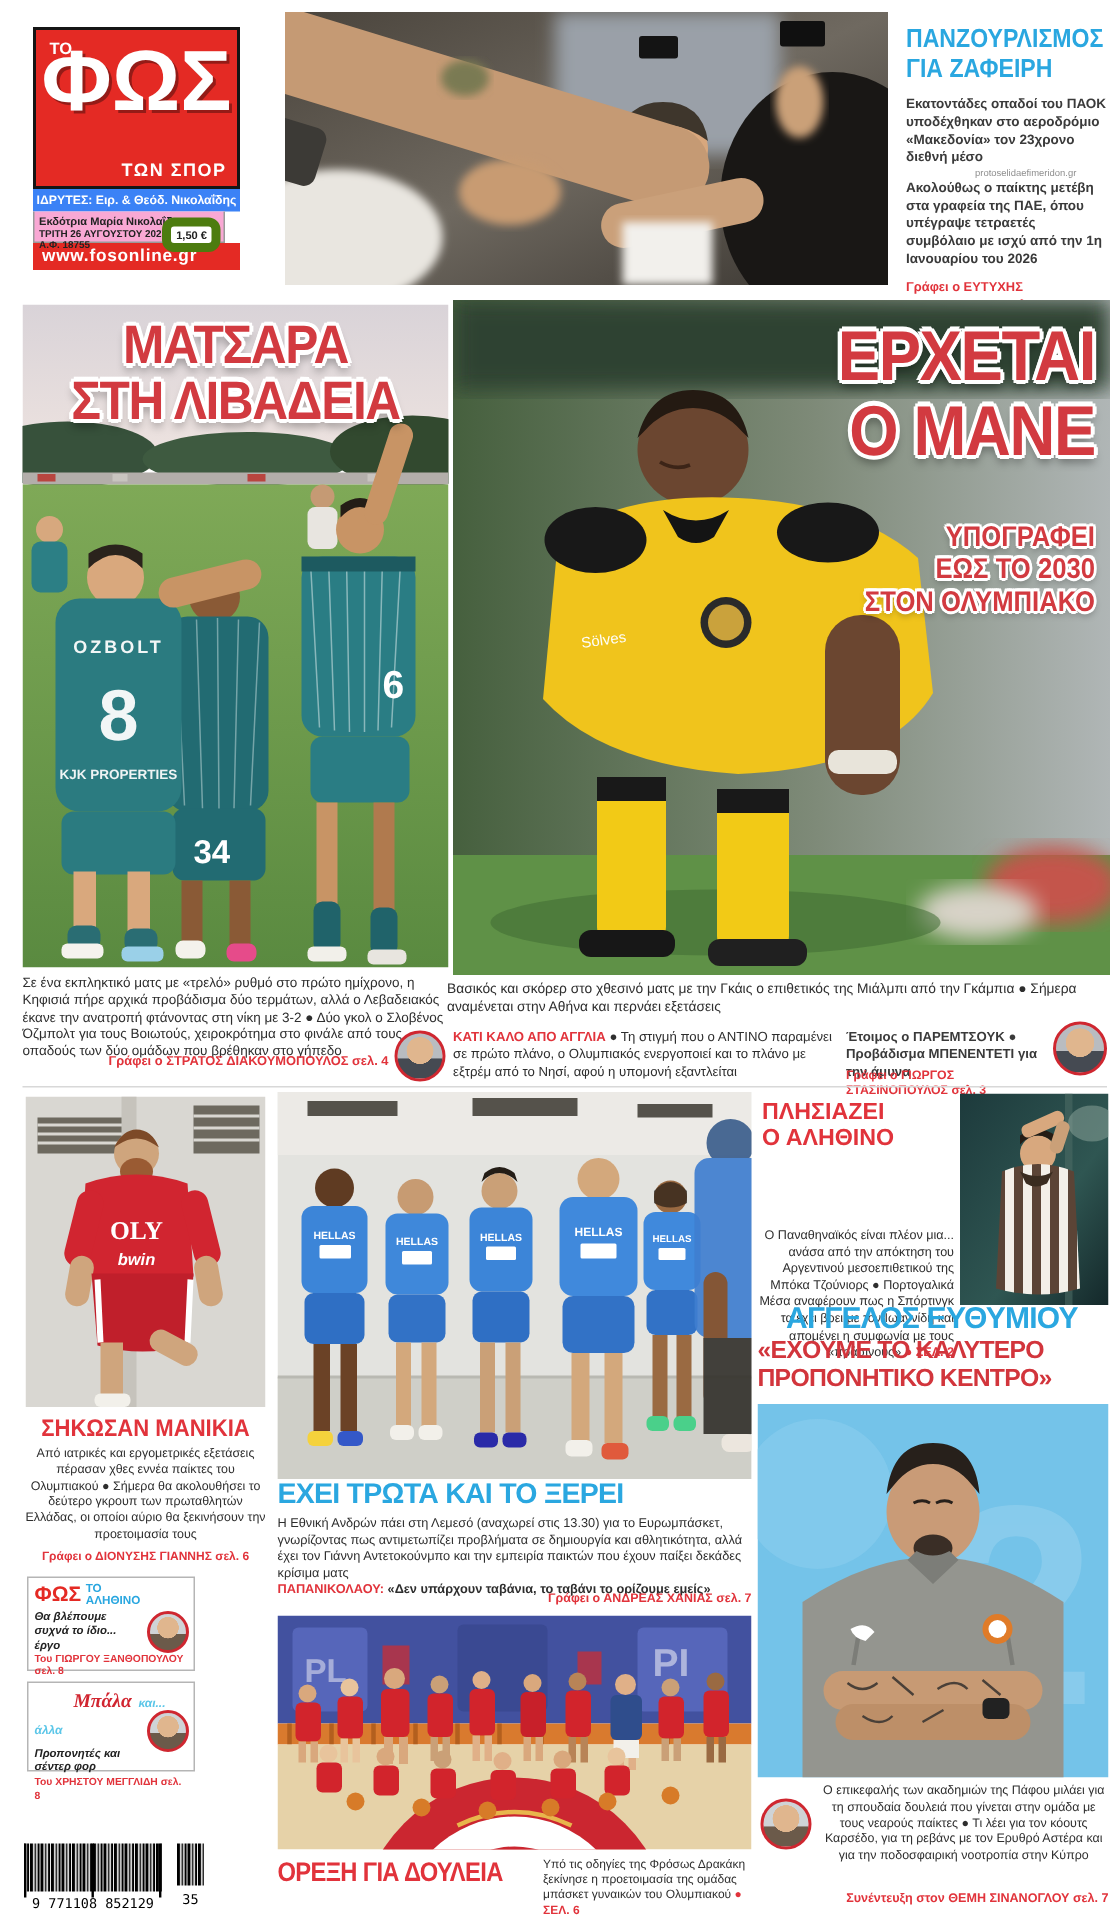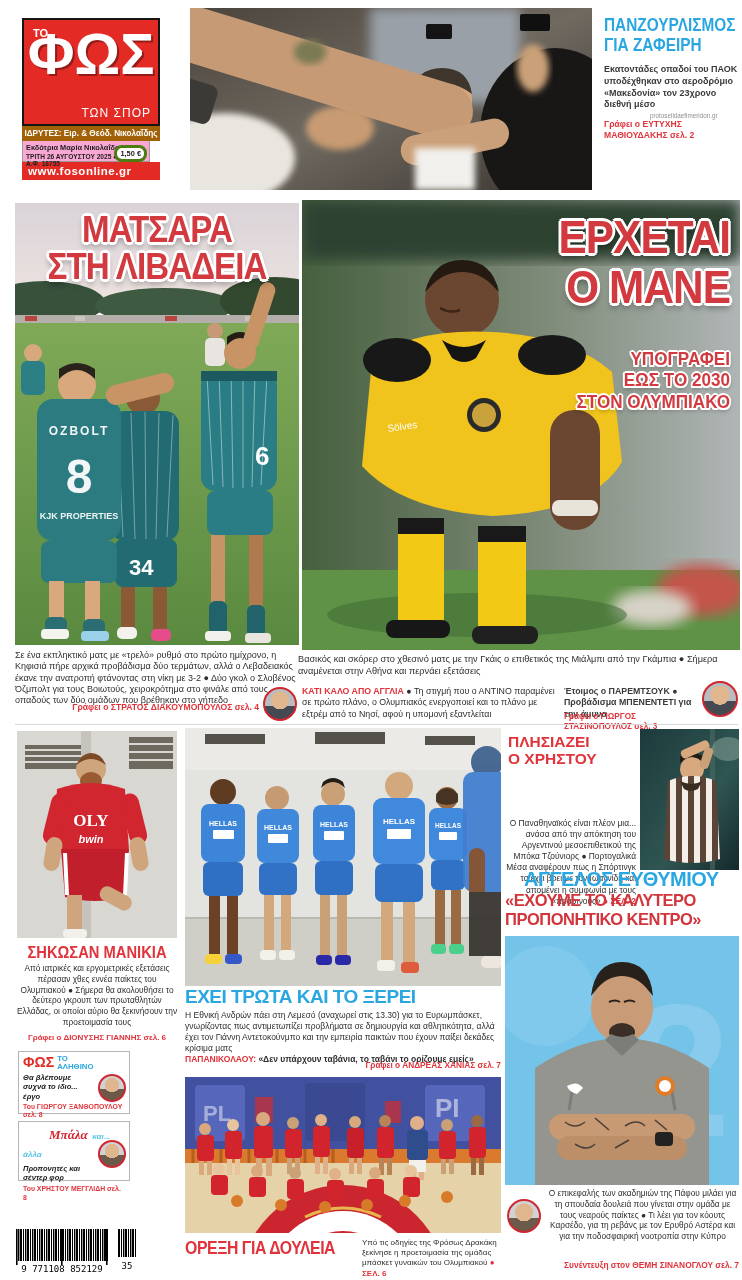--- a/index.html
+++ b/index.html
@@ -30,28 +30,28 @@
 </head>
 <body>
 
 <div class="page">
 
   <div class="abs" style="left:22px;top:18px;width:138px;">
     <div style="position:relative;width:138px;height:108px;background:#e42a24;border:2px solid #151515;">
       <span class="abs" style="left:9px;top:7px;color:#fff;font-weight:bold;font-size:11px;">ΤΟ</span>
       <span class="abs" style="left:0;right:0;top:6px;text-align:center;color:#fff;font-weight:bold;font-size:57px;line-height:1;
                    text-shadow:2px 2px 0 rgba(0,0,0,.35);">ΦΩΣ</span>
-      <span class="abs" style="right:7px;bottom:4px;color:#fff;font-weight:normal;font-size:12px;letter-spacing:1px;margin-top:10px;">ΤΩΝ ΣΠΟΡ</span>
+      <span class="abs" style="right:7px;bottom:4px;color:#fff;font-weight:bold;font-size:12px;letter-spacing:1px;margin-top:10px;">ΤΩΝ ΣΠΟΡ</span>
     </div>
-    <div style="width:138px;height:15px;background:#a16207;color:#fff;font-size:8.2px;font-weight:bold;
+    <div style="width:138px;height:15px;background:#3b82f6;color:#fff;font-size:8.2px;font-weight:bold;
                 line-height:15px;text-align:center;">ΙΔΡΥΤΕΣ: Ειρ. &amp; Θεόδ. Νικολαΐδης</div>
     <div style="position:relative;width:128px;height:21px;background:#f9a8d4;border:1px solid #9a9a9a;border-top:none;">
       <div style="font-size:7.4px;font-weight:bold;padding:2px 0 0 3px;color:#222;">Εκδότρια Μαρία Νικολαΐδου</div>
       <div style="font-size:6.6px;font-weight:bold;padding:1px 0 0 3px;color:#222;width:108px;">ΤΡΙΤΗ 26 ΑΥΓΟΥΣΤΟΥ 2025 ● Α.Φ. 18755</div>
-      <div style="position:absolute;right:2px;top:4px;border:3px solid #4d7c0f;border-radius:8px;
+      <div style="position:absolute;right:2px;top:4px;border:6px solid #4d7c0f;border-radius:8px;
                   font-size:7.4px;font-weight:bold;padding:1px 3px;background:#fff;color:#222;">1,50 €</div>
     </div>
     <div style="width:138px;height:18px;background:#e42a24;color:#fff;font-weight:bold;font-size:11.5px;
                 line-height:18px;padding-left:6px;letter-spacing:.5px;">www.fosonline.gr</div>
   </div>
 
   <svg class="abs" style="left:190px;top:8px;" width="402" height="182" viewBox="0 0 402 182">
     <defs>
       <linearGradient id="hbg" x1="0" y1="0" x2="1" y2="1">
         <stop offset="0" stop-color="#4a443c"></stop>
@@ -82,20 +82,21 @@
     <ellipse cx="150" cy="120" rx="34" ry="22" fill="#c89b72" filter="url(#b3)"></ellipse>
     <rect x="225" y="140" width="60" height="42" fill="#f2f0ec" filter="url(#b3)"></rect>
   </svg>
 
   <div class="abs" style="left:604px;top:16px;width:134px;">
     <div class="h-blue cond" style="font-size:17.5px;line-height:1.12;width:155px;">
       <div>ΠΑΝΖΟΥΡΛΙΣΜΟΣ</div>
       <div>ΓΙΑ ΖΑΦΕΙΡΗ</div>
     </div>
     <p class="body-txt" style="font-size:9px;line-height:1.3;margin-top:9px;font-weight:bold;color:#3a3a3a;">Εκατοντάδες οπαδοί του ΠΑΟΚ υποδέχθηκαν στο αεροδρόμιο «Μακεδονία» τον 23χρονο διεθνή μέσο</p>
+    <p class="body-txt" style="font-size:9px;line-height:1.3;margin-top:9px;font-weight:bold;color:#3a3a3a;">Ακολούθως ο παίκτης μετέβη στα γραφεία της ΠΑΕ, όπου υπέγραψε τετραετές συμβόλαιο με ισχύ από την 1η Ιανουαρίου του 2026</p>
     <div class="byline" style="font-size:8.6px;line-height:1.3;margin-top:8px;width:110px;">Γράφει ο ΕΥΤΥΧΗΣ ΜΑΘΙΟΥΔΑΚΗΣ σελ. 2</div>
   </div>
   <div class="abs" style="left:650px;top:112px;font-size:6.3px;color:#8f8f8f;">protoselidaefimeridon.gr</div>
 
   <svg class="abs" style="left:15px;top:203px;" width="284" height="442" viewBox="0 0 284 442">
     <defs>
       <linearGradient id="sky1" x1="0" y1="0" x2="0" y2="1">
         <stop offset="0" stop-color="#d9d3d8"></stop>
           <stop offset="1" stop-color="#efe4e0"></stop>
       </linearGradient>
@@ -325,21 +326,21 @@
       <circle cx="302" cy="34" r="16" fill="#3b5e8c"></circle>
       <rect x="278" y="44" width="50" height="120" rx="10" fill="#3f7ed0"></rect>
       <rect x="284" y="120" width="16" height="90" rx="8" fill="#7c4a28"></rect>
       <rect x="284" y="164" width="44" height="64" fill="#35322d"></rect>
       <rect x="296" y="228" width="22" height="12" rx="5" fill="#efe9e0"></rect>
     </g>
   </svg>
 
   <div class="abs h-red" style="left:508px;top:733px;width:150px;font-size:15.5px;line-height:1.12;color:#e1333b;">
     <div>ΠΛΗΣΙΑΖΕΙ</div>
-    <div>Ο ΧΡΗΣΤΟΥ</div>
+    <div>Ο ΑΛΗΘΙΝΟ</div>
   </div>
   <svg class="abs" style="left:640px;top:729px;" width="99" height="141" viewBox="0 0 99 141">
     <defs>
       <linearGradient id="tbg" x1="0" y1="0" x2="1" y2="1">
         <stop offset="0" stop-color="#1d3a3c"></stop>
           <stop offset=".6" stop-color="#2f5652"></stop>
           <stop offset="1" stop-color="#14282a"></stop>
       </linearGradient>
       <pattern id="stripes" width="12" height="10" patternUnits="userSpaceOnUse">
         <rect width="12" height="10" fill="#f3efe8"></rect>

